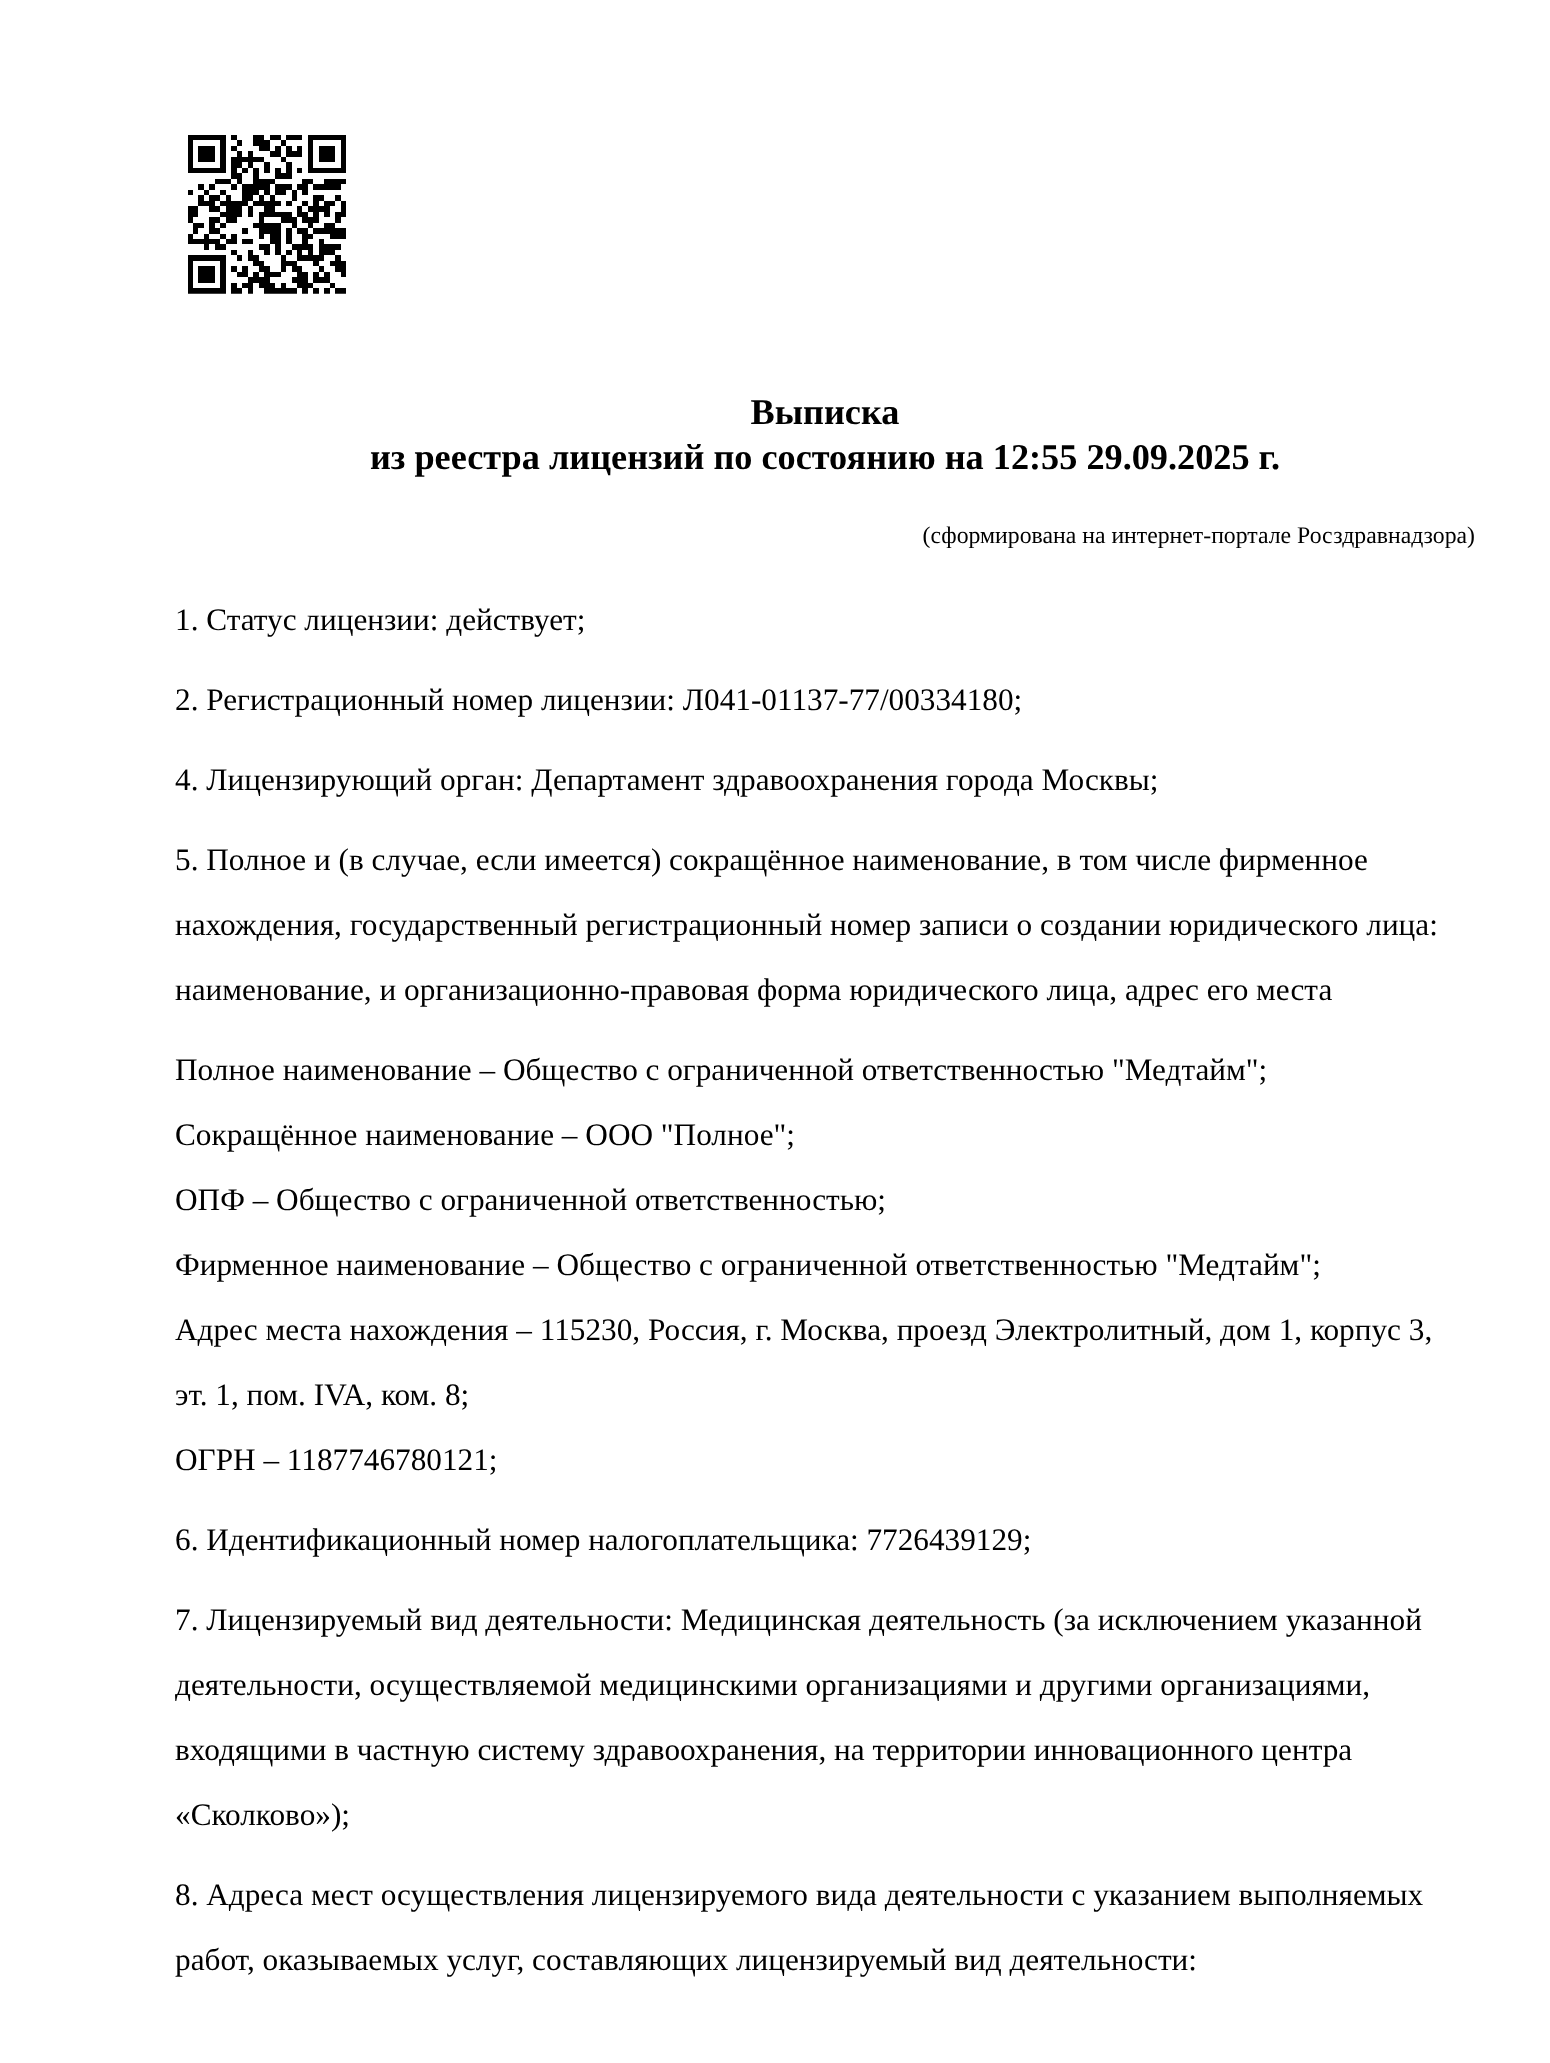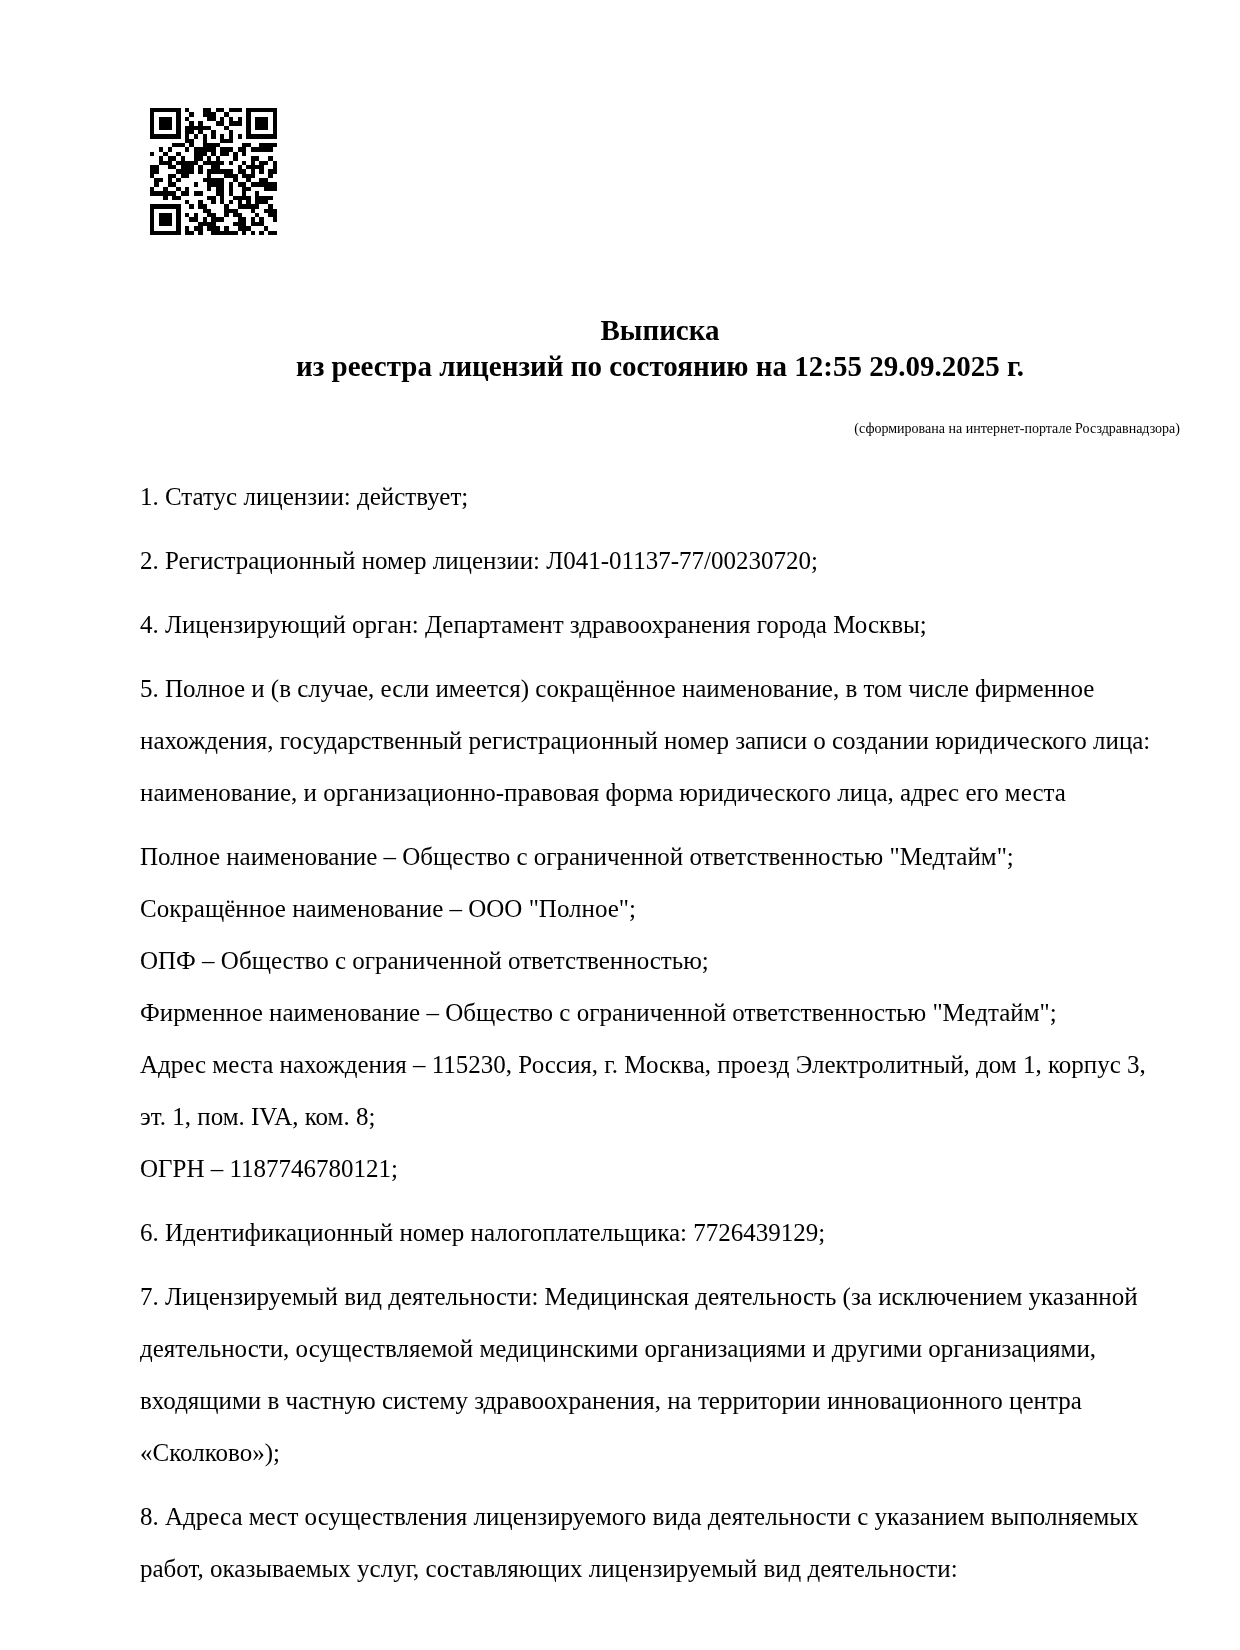--- a/index.html
+++ b/index.html
@@ -28,21 +28,21 @@
   .title-block {
     margin-top: 77px;
     text-align: center;
     font-weight: bold;
     font-size: 29px;
     line-height: 36px;
   }
   .subtitle {
     margin-top: 31px;
     text-align: right;
-    font-size: 14px;
+    font-size: 19px;
     line-height: 28px;
   }
   .body-block {
     margin-top: 38px;
   }
   .para {
     margin: 0 0 32px 0;
     font-size: 25px;
     line-height: 32px;
     text-align: left;
@@ -499,21 +499,21 @@
 
   <div class="subtitle">(сформирована на интернет-портале Росздравнадзора)</div>
 
   <div class="body-block">
 
     <div class="para">
       <div class="line">1. Статус лицензии: действует;</div>
     </div>
 
     <div class="para">
-      <div class="line">2. Регистрационный номер лицензии: Л041-01137-77/00230720;</div>
+      <div class="line">2. Регистрационный номер лицензии: Л041-01137-77/00334180;</div>
     </div>
 
 
     <div class="para">
       <div class="line">4. Лицензирующий орган: Департамент здравоохранения города Москвы;</div>
     </div>
 
     <div class="para">
       <div class="line">5. Полное и (в случае, если имеется) сокращённое наименование, в том числе фирменное</div>
       <div class="line">нахождения, государственный регистрационный номер записи о создании юридического лица:</div>

